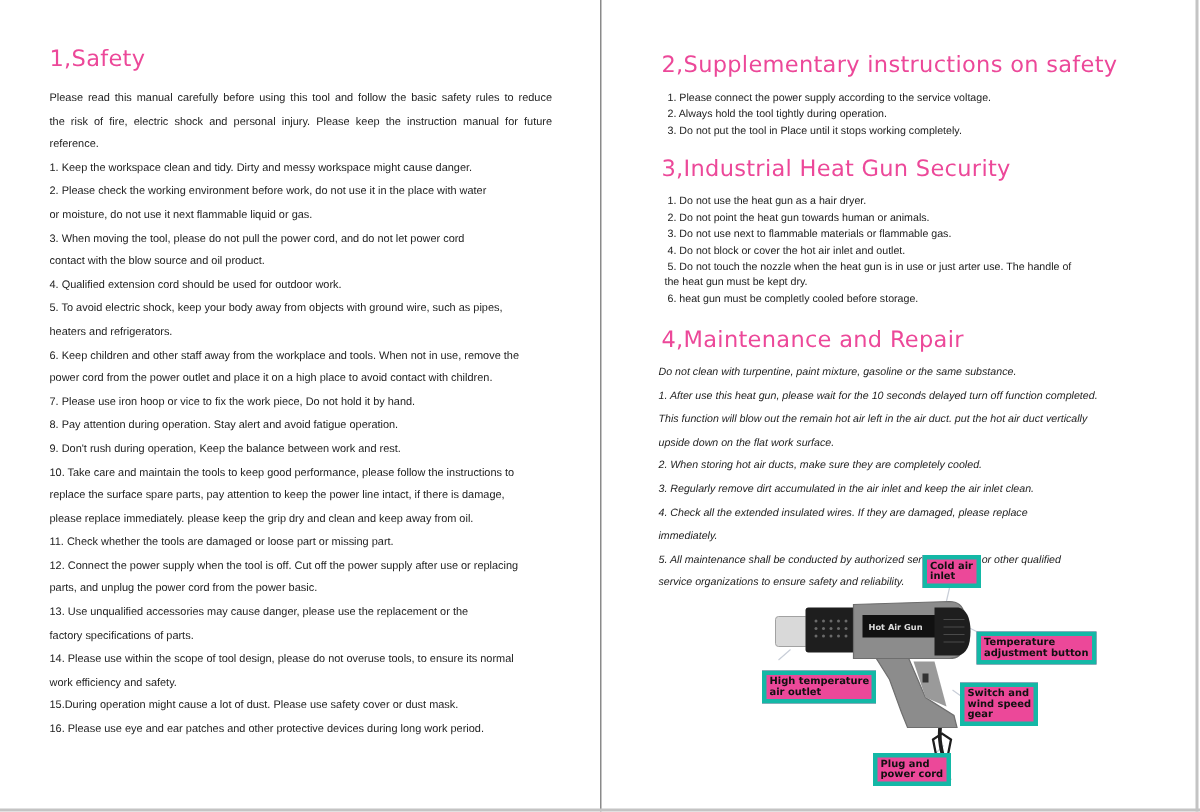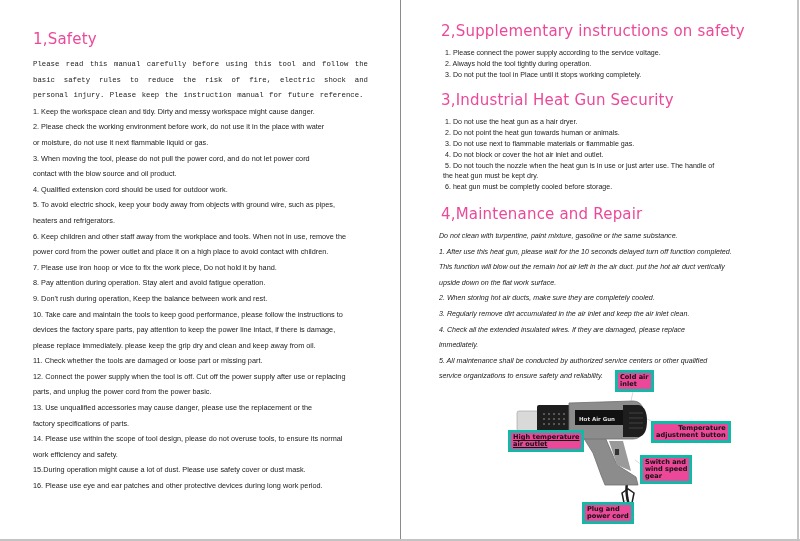--- a/index.html
+++ b/index.html
@@ -10,29 +10,29 @@
   .page-divider { position:absolute; left:400px; top:0; width:1px; height:541px; background:#8a8a8a; }
   .right-edge { position:absolute; left:797px; top:0; width:2px; height:541px; background:#c4c4c4; }
   .bottom-edge { position:absolute; left:0; top:539px; width:800px; height:2px; background:#c4c4c4; }
 
   .left-page { position:absolute; left:33px; top:30px; width:345px; }
   .right-page { position:absolute; left:441px; top:22px; width:340px; }
 
   h1.sec { font-family:"DejaVu Sans", sans-serif; font-weight:normal; font-size:15px; letter-spacing:0.2px; margin:0; color:#ec4899; white-space:nowrap; }
 
   .lp p { font-size:7.3px; line-height:15.6px; margin:0; white-space:nowrap; }
-  .lp .intro { margin-top:9px; white-space:normal; text-align:justify; word-spacing:1.2px; width:335px;font-family:Liberation Mono, monospace; }
+  .lp .intro { margin-top:9px; white-space:normal; text-align:justify; word-spacing:1.2px; width:335px; }
 
   .rp-list { margin:8px 0 0 4px; }
   .rp-list p { font-size:7.1px; line-height:10.8px; margin:0; white-space:nowrap; }
   .rp-list p.cont { margin-left:-2px; }
 
   .maint p { font-size:7.1px; line-height:15.6px; margin:0; white-space:nowrap; }
 
-  #sec2 { margin-top:0; }
+  #sec2 { margin-top:12px; }
   #sec3 { margin-top:11px; }
   #sec4 { margin-top:12px; }
 
   .diagram { position:absolute; left:505px; top:365px; width:230px; height:165px; }
   .callout {
     position:absolute; font-family:"DejaVu Sans", sans-serif; font-weight:bold; font-size:6.6px;
     line-height:7px; color:#111; background:#ec4899; border:3px solid #14b8a6; padding:1px 2px;
   }
 </style>
 </head>
@@ -53,21 +53,21 @@
     <p>contact with the blow source and oil product.</p>
     <p>4. Qualified extension cord should be used for outdoor work.</p>
     <p>5. To avoid electric shock, keep your body away from objects with ground wire, such as pipes,</p>
     <p>heaters and refrigerators.</p>
     <p>6. Keep children and other staff away from the workplace and tools. When not in use, remove the</p>
     <p>power cord from the power outlet and place it on a high place to avoid contact with children.</p>
     <p>7. Please use iron hoop or vice to fix the work piece, Do not hold it by hand.</p>
     <p>8. Pay attention during operation. Stay alert and avoid fatigue operation.</p>
     <p>9. Don't  rush during operation, Keep the balance between work and rest.</p>
     <p>10. Take care and maintain the tools to keep good performance, please follow the instructions to</p>
-    <p> devices the factory spare parts, pay attention to keep the power line intact, if there is damage,</p>
+    <p> replace the surface spare parts, pay attention to keep the power line intact, if there is damage,</p>
     <p>please replace immediately. please keep the grip dry and clean and keep away from oil.</p>
     <p>11. Check whether the tools are damaged  or loose part or missing part.</p>
     <p>12. Connect the power supply when the tool is off. Cut off the power supply after use or replacing</p>
     <p>parts, and unplug the power cord from the power basic.</p>
     <p>13. Use unqualified  accessories may cause danger, please use the replacement or the</p>
     <p>factory specifications of parts.</p>
     <p>14. Please use within the scope of tool design, please do not overuse tools, to ensure its normal</p>
     <p>work efficiency and safety.</p>
     <p>15.During operation might cause a lot of dust. Please use safety cover or dust mask.</p>
     <p>16. Please use eye and ear patches and other protective devices during long work period.</p>
@@ -165,25 +165,25 @@
         <line x1="124" y1="63" x2="138" y2="63"></line>
     </g>
   </svg>
 
   <span style="position:absolute; left:74px; top:51px; font-family:'DejaVu Sans',sans-serif; font-size:5.5px; color:#ddd; font-weight:bold;">Hot Air Gun</span>
 
   <div class="callout" style="left:110px; top:5px;">
     <div>Cold air</div>
     <div>inlet</div>
   </div>
-  <div class="callout" style="left:146px; top:56px;text-align:right;">
+  <div class="callout" style="left:146px; top:56px;">
     <div>Temperature</div>
     <div>adjustment button</div>
   </div>
-  <div class="callout" style="left:3px; top:65px;text-decoration:underline;">
+  <div class="callout" style="left:3px; top:82px;">
     <div>High temperature</div>
     <div>air outlet</div>
   </div>
   <div class="callout" style="left:135px; top:90px;">
     <div>Switch and</div>
     <div>wind speed</div>
     <div>gear</div>
   </div>
   <div class="callout" style="left:77px; top:137px;">
     <div>Plug and</div>

